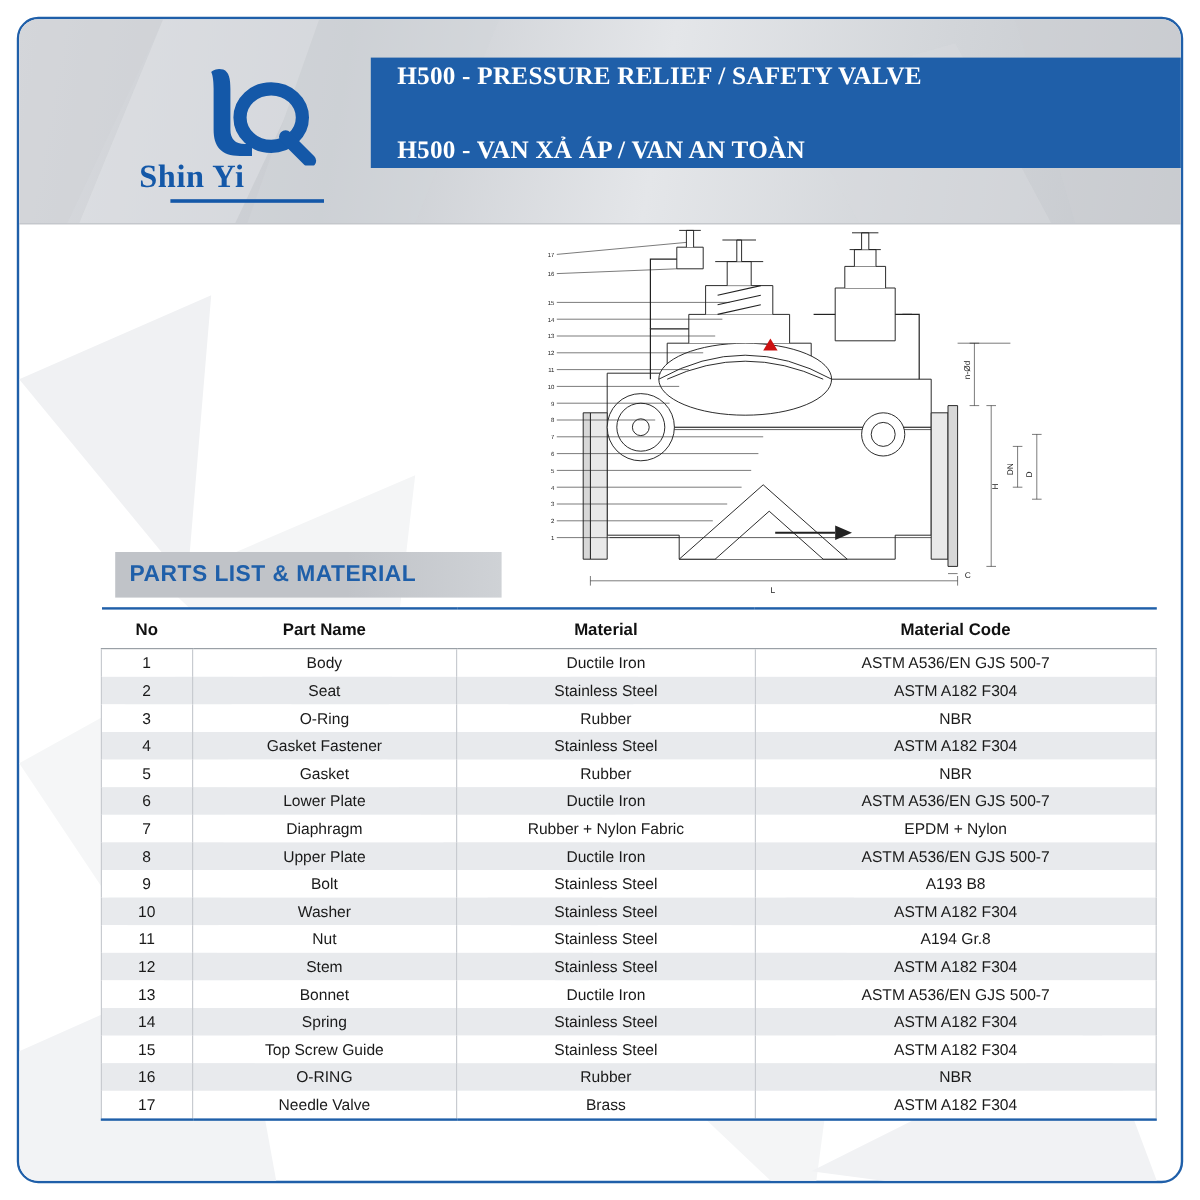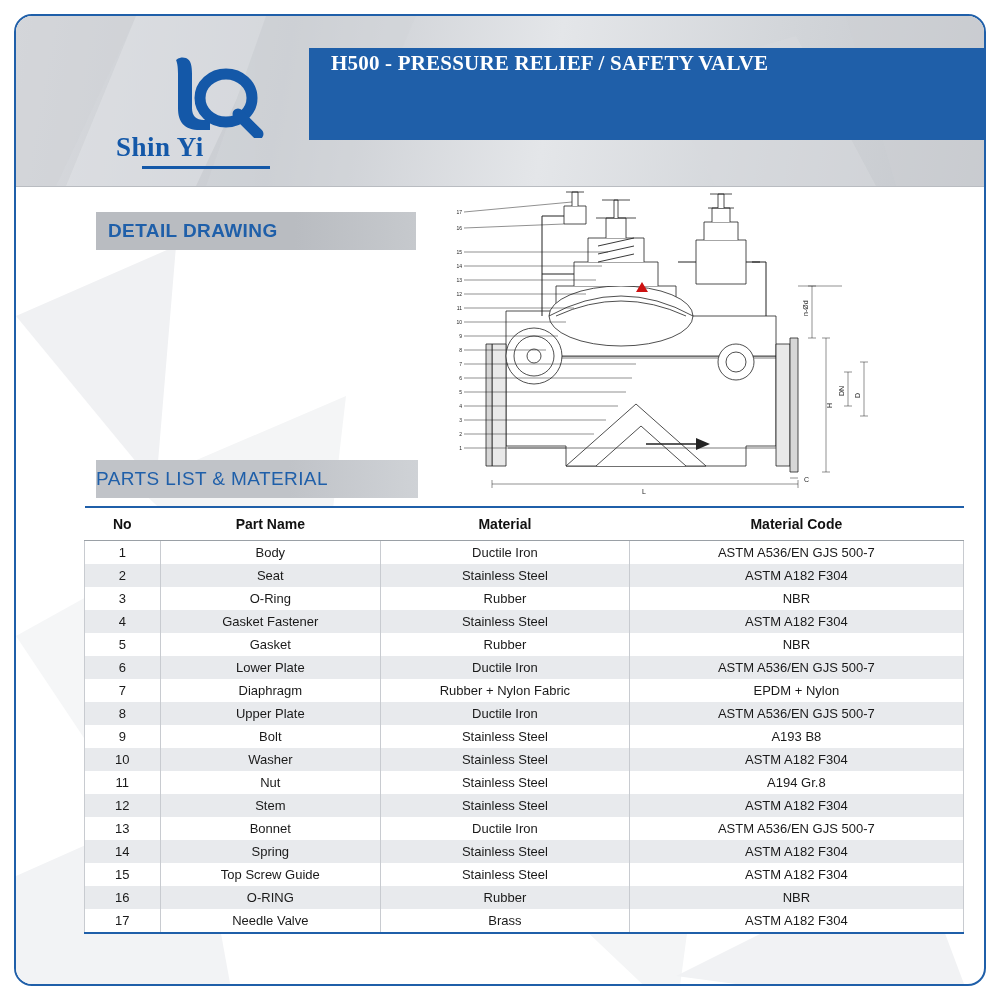--- a/index.html
+++ b/index.html
@@ -125,24 +125,24 @@
     left: 80px;
     top: 444px;
     width: 322px;
     height: 38px;
     background: linear-gradient(90deg,#c0c3c8 0%, #c0c3c8 60%, #cfd2d6 100%);
     display: flex;
     align-items: center;
   }
   .ribbon2 span {
     color: #1f5fa9;
-    font-weight: normal;
+    font-weight: bold;
     font-size: 19px;
     letter-spacing: 0.4px;
-    padding-left: 0;
+    padding-left: 12px;
   }
   
   .drawing {
     position: absolute;
     left: 430px;
     top: 150px;
     width: 540px;
     height: 330px;
   }
   
@@ -221,25 +221,23 @@
           <ellipse cx="80" cy="46" rx="26" ry="24" fill="none" stroke="#1458a8" stroke-width="11"></ellipse>
           <path d="M92 62 L112 82" stroke="#1458a8" stroke-width="11" stroke-linecap="round"></path>
         </svg>
       </div>
       <div class="logo-text">Shin Yi</div>
       <div class="logo-underline"></div>
     </div>
 
     <div class="title-bar">
       <div class="t-line">H500 - PRESSURE RELIEF / SAFETY VALVE</div>
-    </div>
-
-    <div class="ribbon">
-      <span>DETAIL DRAWING</span>
-    </div>
+      <div class="t-line">H500 - VAN XẢ ÁP / VAN AN TOÀN</div>
+    </div>
+
 
     <div class="drawing">
       <svg viewBox="0 0 540 330" width="540" height="330">
         <g stroke="#222" fill="none" stroke-width="0.8">
 
           <path d="M60 190 L60 280 L120 280 L120 300 L300 300 L300 280 L330 280 L330 190 Z" fill="#fff"></path>
           <path d="M60 190 L60 145 L110 145 L110 120 L230 120 L230 150 L330 150 L330 190 Z" fill="#fff"></path>
 
           <path d="M46 178 L46 300 L60 300 L60 178 Z" fill="#e9e9e9"></path>
           <path d="M40 178 L40 300 L46 300 L46 178 Z" fill="#d7d7d7"></path>

